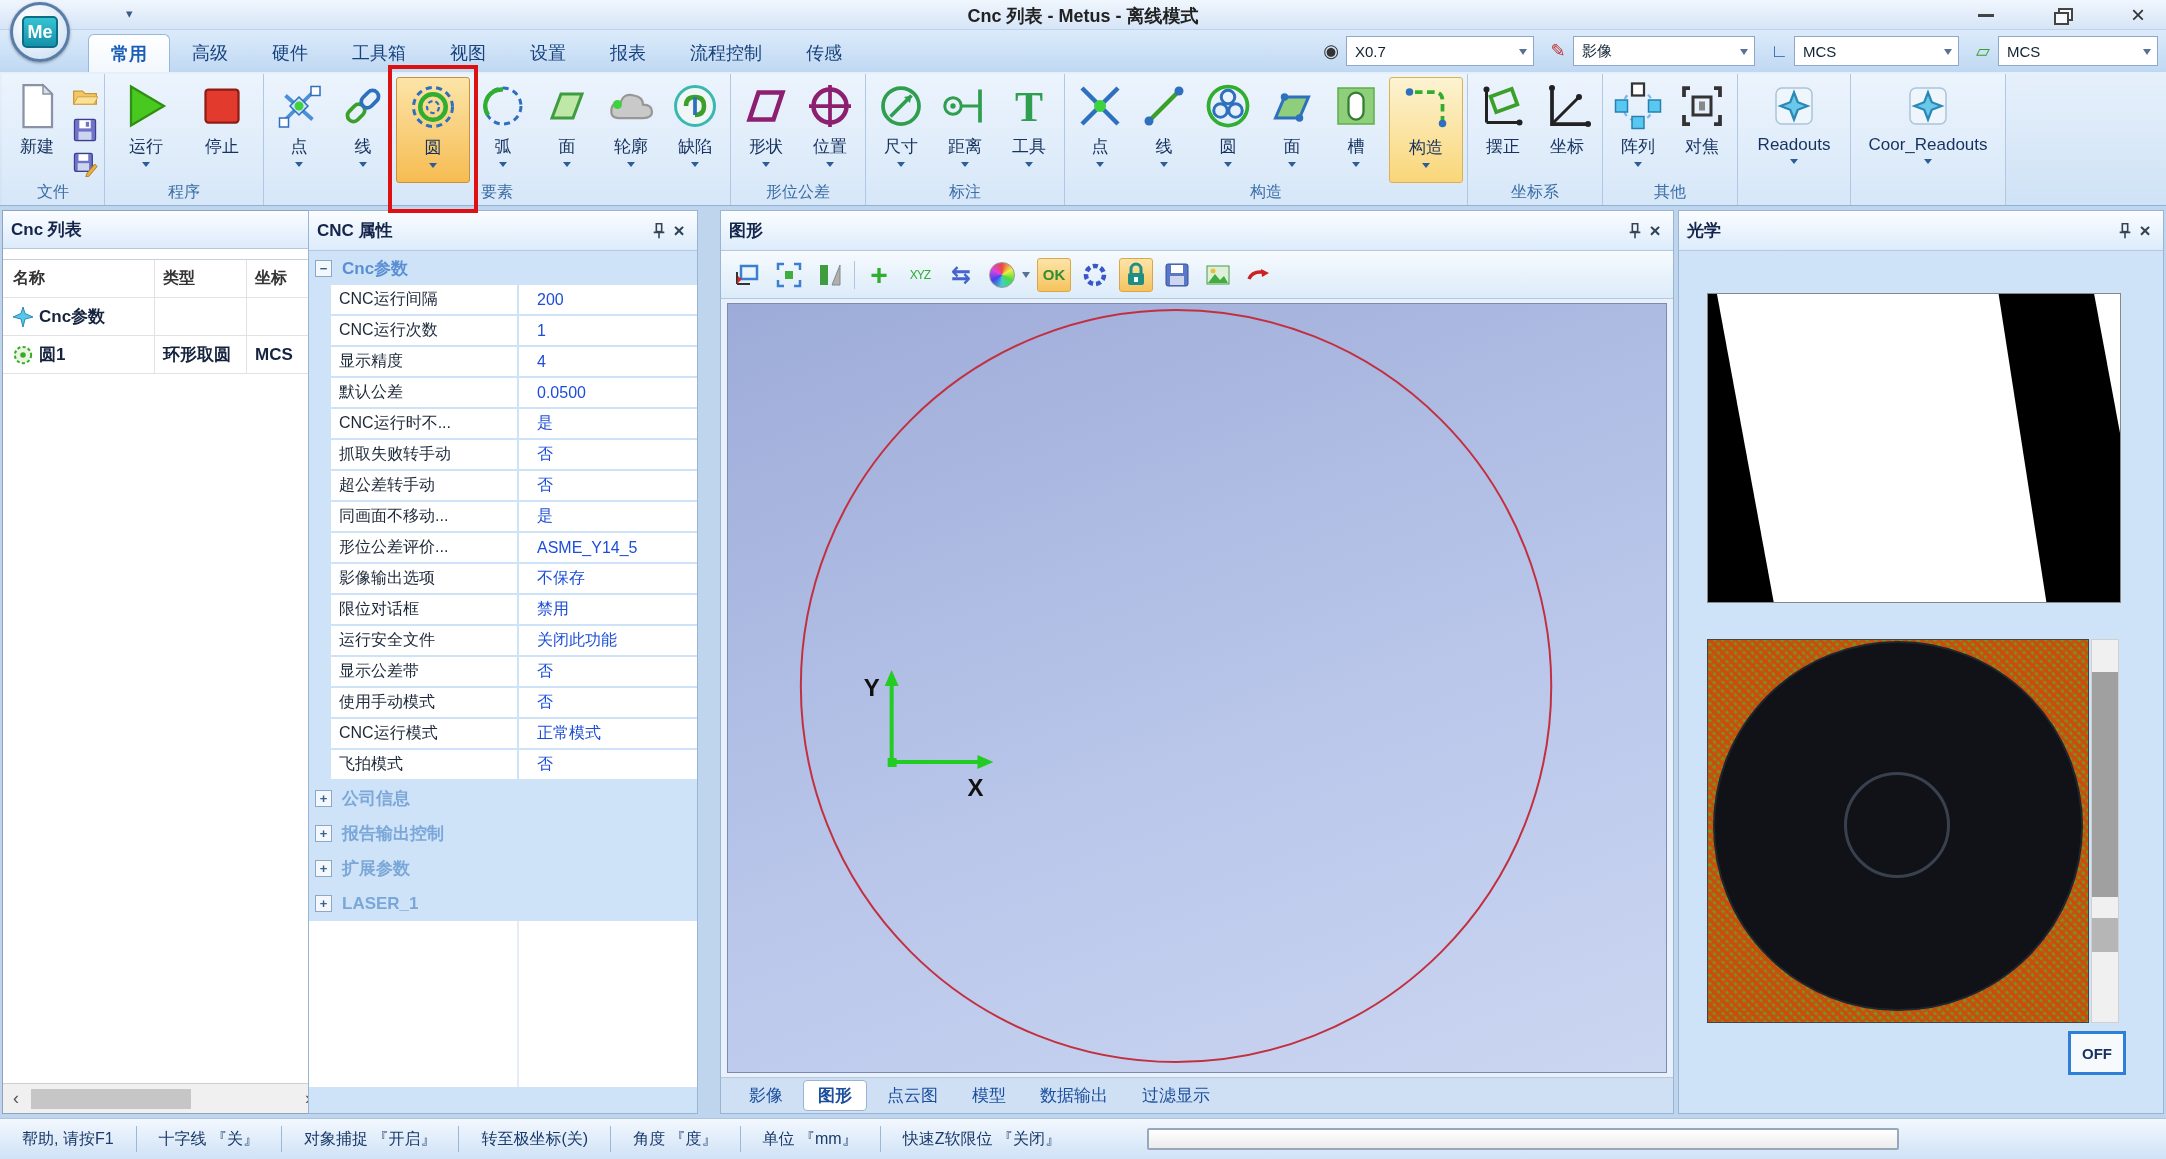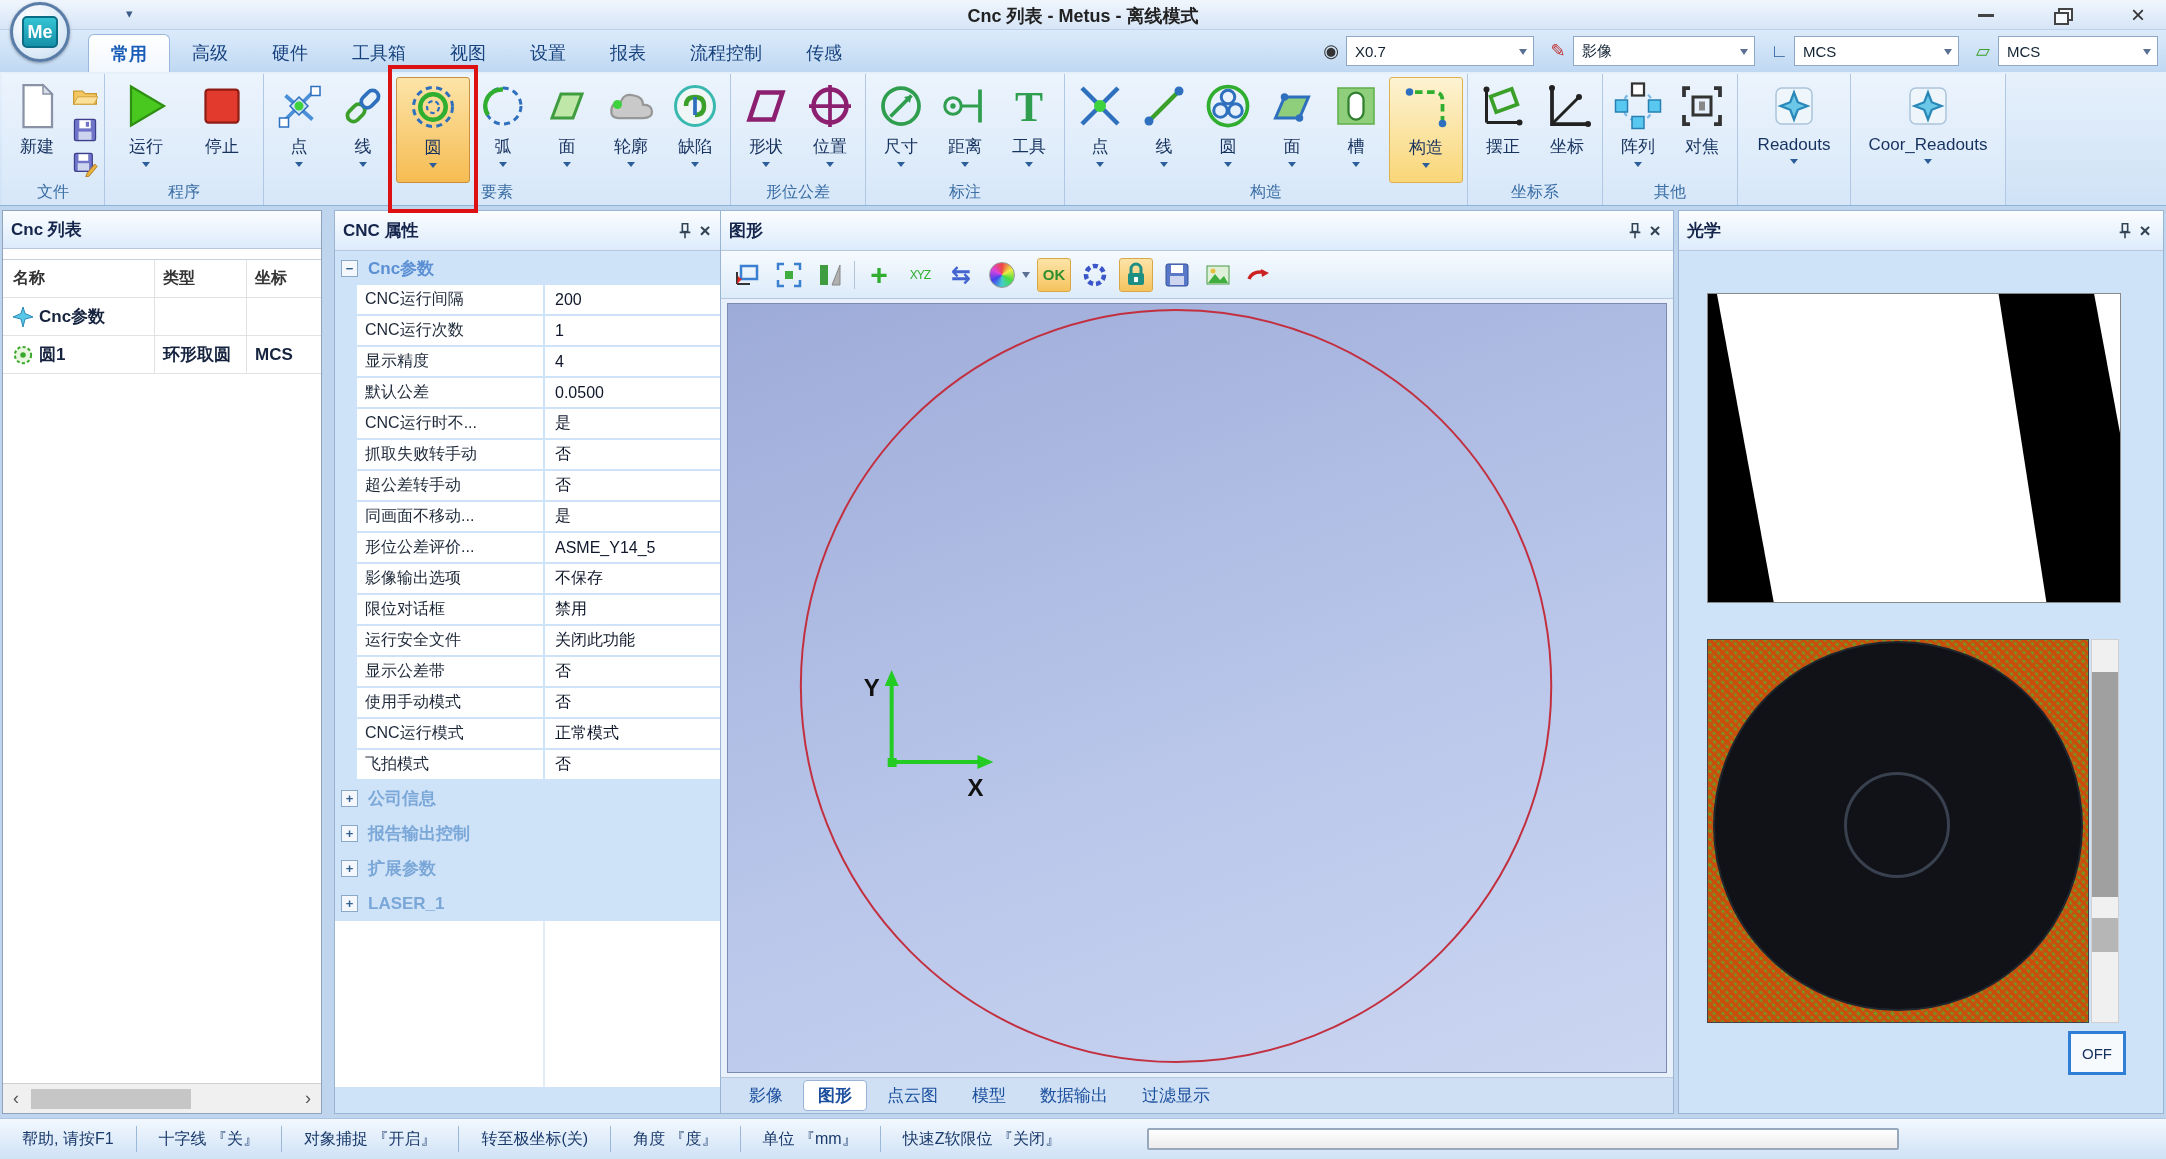--- a/index.html
+++ b/index.html
@@ -64,27 +64,27 @@
 .lrow .c1{width:152px;padding-left:10px;display:flex;align-items:center;gap:6px;border-right:1px solid #e2e2e2;height:100%}
 .lrow .c2{width:92px;padding-left:8px;border-right:1px solid #e2e2e2;height:100%;display:flex;align-items:center}
 .lrow .c3{flex:1;padding-left:8px;height:100%;display:flex;align-items:center}
 .lrow.header{font-weight:bold;color:#333;font-size:16px}
 .lrow .txt{font-weight:bold;color:#15233f;font-size:17px}
 .hscroll{position:absolute;left:0;right:0;bottom:0;height:30px;background:#f0f0f0;border-top:1px solid #cfcfcf;display:flex;align-items:center}
 .harrow{width:26px;text-align:center;color:#555;font-size:18px;cursor:pointer}
 .hthumb{position:absolute;left:28px;width:160px;top:5px;height:20px;background:#c6c6c6;cursor:pointer}
 
 
-#prop-panel{left:334px;top:210px;width:390px;height:904px;background:#cfe3f8;border-color:#9ab4d4}
+#prop-panel{left:308px;top:210px;width:390px;height:904px;background:#cfe3f8;border-color:#9ab4d4}
 .pgrid{position:absolute;left:0;right:0;top:40px;bottom:0;overflow:hidden}
 .psection{height:34px;display:flex;align-items:center;gap:10px;padding-left:6px;font-size:17px;font-weight:bold;color:#5b8fd4}
 .expbox{width:17px;height:17px;border:1px solid #8aa8c8;background:#f4f8fc;color:#35618f;font-size:13px;line-height:15px;text-align:center;font-weight:bold;cursor:pointer}
 .prow{height:31px;margin-left:22px;display:flex;background:#fff;border-bottom:2px solid #cfe3f8;font-size:16px}
 .prow .pk{width:188px;padding-left:8px;display:flex;align-items:center;color:#1d2838;border-right:2px solid #cfe3f8}
-.prow .pv{flex:1;padding-left:10px;display:flex;align-items:center;color:#0f172a}
+.prow .pv{flex:1;padding-left:18px;display:flex;align-items:center;color:#1d4ed8}
 .pcollapsed{height:35px;display:flex;align-items:center;gap:10px;padding-left:6px;font-size:17px;font-weight:bold;color:#7aa7d8}
 .prest{height:166px;background:#fff;margin-left:0;position:relative}
 .prest::after{content:"";position:absolute;left:208px;top:0;bottom:0;width:2px;background:#e4ecf6}
 
 
 #gfx-panel{left:720px;top:210px;width:954px;height:904px;background:#e8f1fb;border-color:#9ab4d4;display:flex;flex-direction:column}
 .gtoolbar{height:48px;background:linear-gradient(#f6fafe,#dcebf9);border-bottom:1px solid #b7c8dc;display:flex;align-items:center;gap:7px;padding-left:10px}
 .tbtn{width:34px;height:34px;display:flex;align-items:center;justify-content:center;border-radius:3px;cursor:pointer}
 .tbtn svg{width:28px;height:28px}
 .tbtn.hl{background:linear-gradient(#fce4a8,#f6c35e);border:1px solid #d8a848}
@@ -106,21 +106,21 @@
 .opt-img1 svg{width:100%;height:100%;display:block}
 .opt-img2{position:absolute;left:28px;top:428px;width:382px;height:384px;border:1px solid #444;background-color:#7e8c22;background-image:repeating-linear-gradient(45deg,rgba(205,75,10,.95) 0 3px,transparent 3px 6px),repeating-linear-gradient(135deg,rgba(205,75,10,.75) 0 3px,transparent 3px 6px)}
 .ring-big{position:absolute;left:5px;top:1px;width:370px;height:370px;border-radius:50%;background:#101218;border:2px solid #20262e}
 .ring-small{position:absolute;left:136px;top:132px;width:106px;height:106px;border-radius:50%;border:3px solid #39414f}
 .opt-slider{position:absolute;left:412px;top:428px;width:28px;height:384px;background:#f0f0f0;border:1px solid #d0d0d0}
 .sl-thumb{position:absolute;left:0;right:0;top:32px;height:225px;background:#a0a0a0;cursor:pointer}
 .sl-blk{position:absolute;left:0;right:0;top:278px;height:34px;background:#b6b6b6}
 .opt-label{position:absolute;left:28px;top:812px;width:384px;height:54px;background:#fff;text-align:center}
 .opt-label .l1{font-size:17px;font-weight:bold;color:#111;margin-top:4px}
 .opt-label .l2{font-size:17px;font-weight:bold;color:#223}
-.off-btn{position:absolute;left:389px;top:820px;width:58px;height:44px;background:#f6fafd;border:3px solid #2f7fd6;display:flex;align-items:center;justify-content:center;font-size:15px;font-weight:normal;color:#16325e;cursor:pointer}
+.off-btn{position:absolute;left:389px;top:820px;width:58px;height:44px;background:#f6fafd;border:3px solid #2f7fd6;display:flex;align-items:center;justify-content:center;font-size:15px;font-weight:bold;color:#16325e;cursor:pointer}
 
 
 .statusbar{position:absolute;left:0;top:1118px;width:2166px;height:41px;background:linear-gradient(#f3f8fe,#cfe2f6);border-top:1px solid #aac4e2;display:flex;align-items:center;font-size:16px;color:#1a3a6b}
 .sitem{padding:0 22px;white-space:nowrap}
 .ssep{width:1px;height:26px;background:#9cb8d8}
 .progress{margin-left:64px;width:752px;height:22px;border:2px solid #98a8bc;background:linear-gradient(#ffffff,#ececec);border-radius:2px}
 </style>
 </head>
 <body>
 

